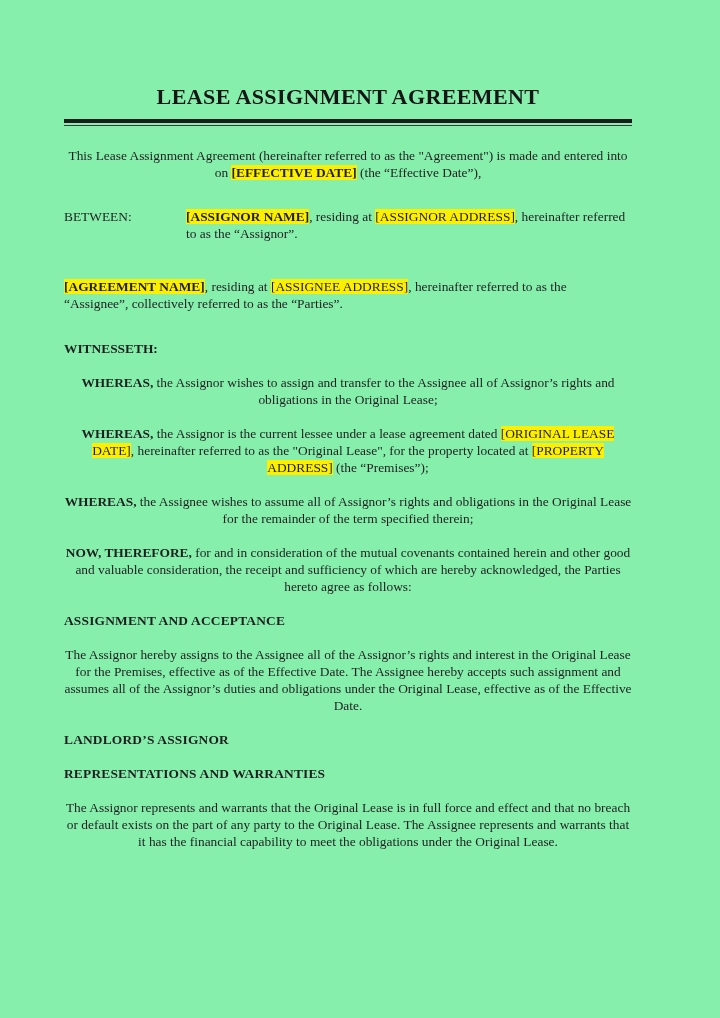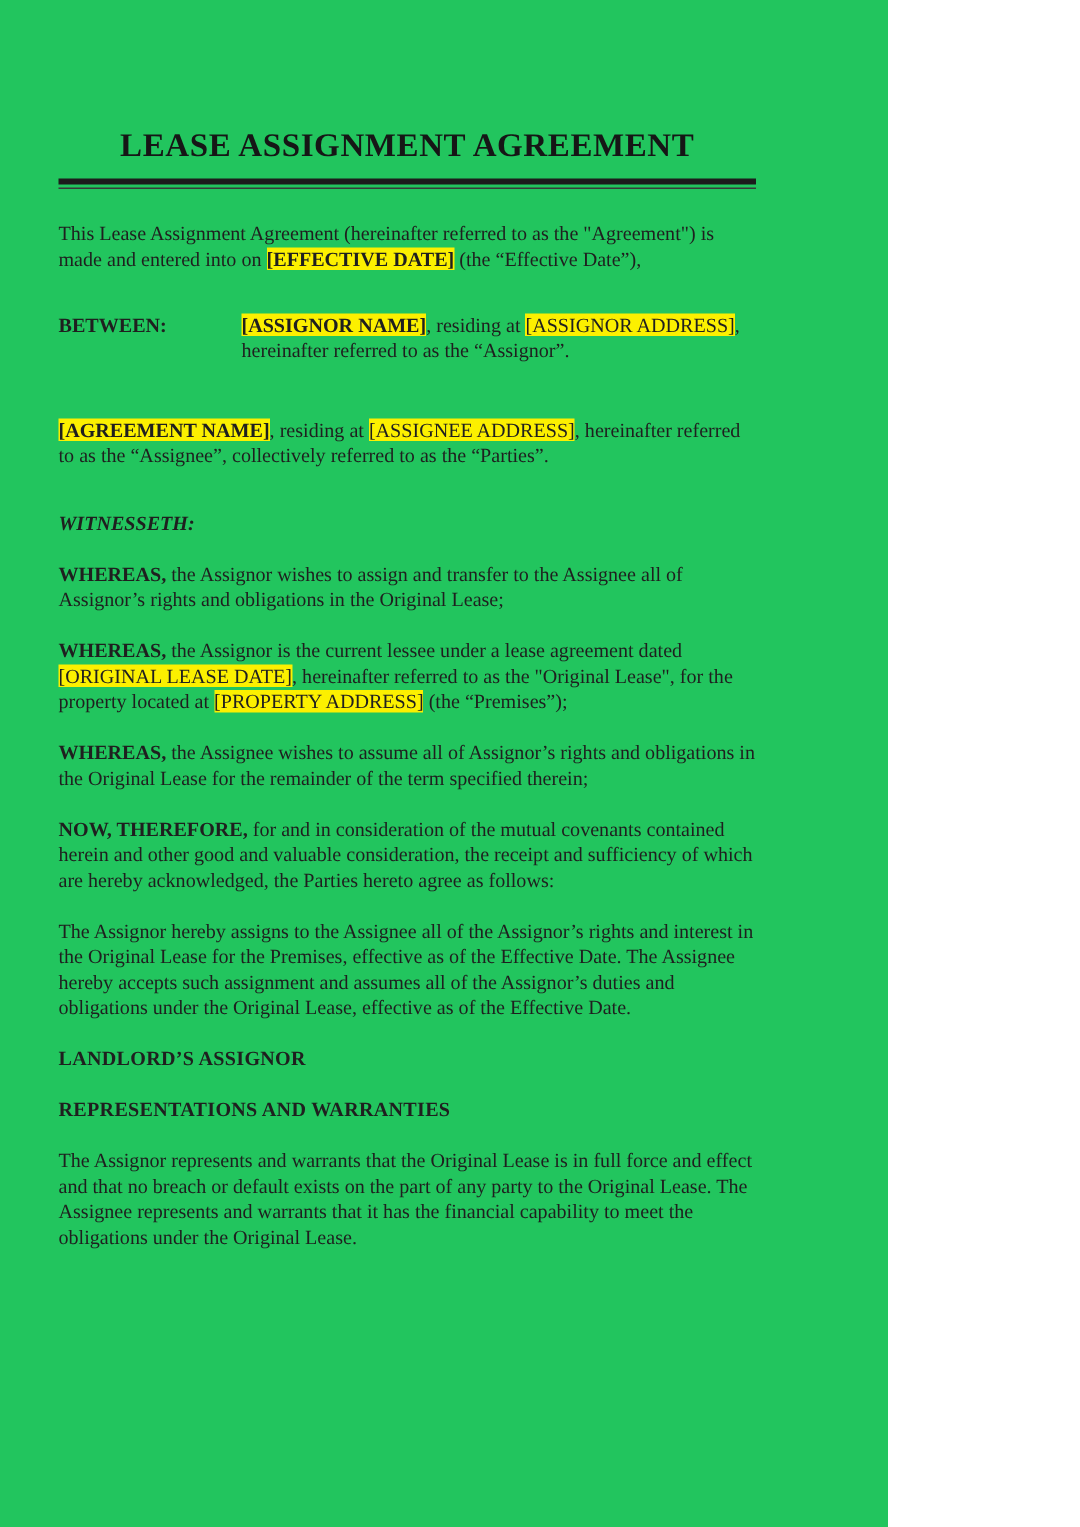--- a/index.html
+++ b/index.html
@@ -9,69 +9,68 @@
   }
   body {
     width: 720px;
     height: 1018px;
     font-family: "Liberation Serif", "DejaVu Serif", serif;
     color: #1f1f1f;
     overflow: hidden;
   }
   .page {
     box-sizing: border-box;
-    width: 592px;
+    width: 720px;
     height: 1018px;
-    padding: 84px 88px 40px 39px;
-    background: #22c55e;
+    padding: 84px 88px 40px 64px;
+    background: #86efac;
   }
   .doc-title {
     font-size: 22px;
     font-weight: bold;
     text-align: center;
     letter-spacing: 0.4px;
     margin: 0 0 9px 0;
     color: #161616;
   }
   .title-rule {
     height: 2px;
     border-top: 4px solid #1c1c1c;
     border-bottom: 1px solid #3a3a3a;
     margin: 0 0 21px 0;
   }
   p.para {
     font-size: 13.4px;
     line-height: 17px;
     margin: 0 0 17px 0;
-    text-align: left;
+    text-align: center;
   }
   p.intro {
     margin-bottom: 27px;
   }
   .party {
     display: flex;
     font-size: 13.4px;
     line-height: 17px;
   }
   .party-label {
     width: 122px;
     flex-shrink: 0;
-    font-weight: bold;
+    font-weight: normal;
   }
   .party-body {
     flex: 1;
   }
   .party-between { margin-bottom: 36px; }
   .party-and     { margin-bottom: 28px; }
   .inline-heading {
     font-weight: bold;
     font-size: 13.4px;
     line-height: 17px;
     margin: 0 0 17px 0;
-    font-style: italic;
   }
   .section-heading {
     font-weight: bold;
     font-size: 13.4px;
     line-height: 17px;
     margin: 0 0 17px 0;
     letter-spacing: 0.2px;
   }
   .hl {
     background: var(--hl, #fcf000);
@@ -99,20 +98,21 @@
     <div class="party-body"><span class="hl b">[AGREEMENT NAME]</span><span>, residing at </span><span class="hl">[ASSIGNEE ADDRESS]</span><span>, hereinafter referred to as the “Assignee”, collectively referred to as the “Parties”.</span></div>
   </div>
 
   <p class="inline-heading">WITNESSETH:</p>
 
   <p class="para"><span class="b">WHEREAS,</span><span> the Assignor wishes to assign and transfer to the Assignee all of Assignor’s rights and obligations in the Original Lease;</span></p>
   <p class="para"><span class="b">WHEREAS,</span><span> the Assignor is the current lessee under a lease agreement dated </span><span class="hl">[ORIGINAL LEASE DATE]</span><span>, hereinafter referred to as the "Original Lease", for the property located at </span><span class="hl">[PROPERTY ADDRESS]</span><span> (the “Premises”);</span></p>
   <p class="para"><span class="b">WHEREAS,</span><span> the Assignee wishes to assume all of Assignor’s rights and obligations in the Original Lease for the remainder of the term specified therein;</span></p>
   <p class="para"><span class="b">NOW, THEREFORE,</span><span> for and in consideration of the mutual covenants contained herein and other good and valuable consideration, the receipt and sufficiency of which are hereby acknowledged, the Parties hereto agree as follows:</span></p>
 
+  <p class="section-heading">ASSIGNMENT AND ACCEPTANCE</p>
   <p class="para"><span>The Assignor hereby assigns to the Assignee all of the Assignor’s rights and interest in the Original Lease for the Premises, effective as of the Effective Date. The Assignee hereby accepts such assignment and assumes all of the Assignor’s duties and obligations under the Original Lease, effective as of the Effective Date.</span></p>
 
   <p class="section-heading">LANDLORD’S ASSIGNOR</p>
 
   <p class="section-heading">REPRESENTATIONS AND WARRANTIES</p>
   <p class="para"><span>The Assignor represents and warrants that the Original Lease is in full force and effect and that no breach or default exists on the part of any party to the Original Lease. The Assignee represents and warrants that it has the financial capability to meet the obligations under the Original Lease.</span></p>
 
 </div>
 
 </body></html>

